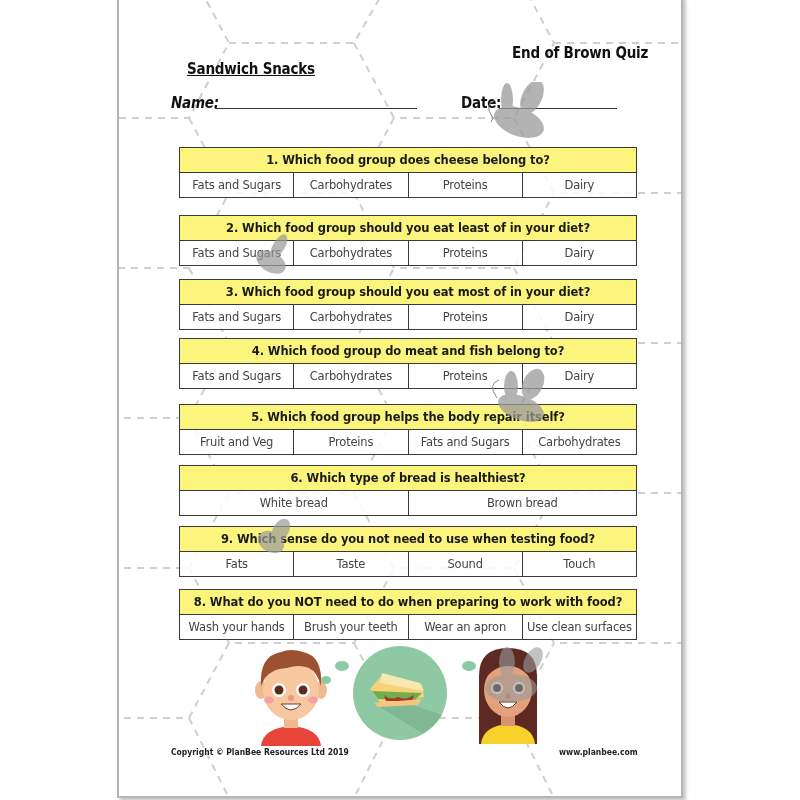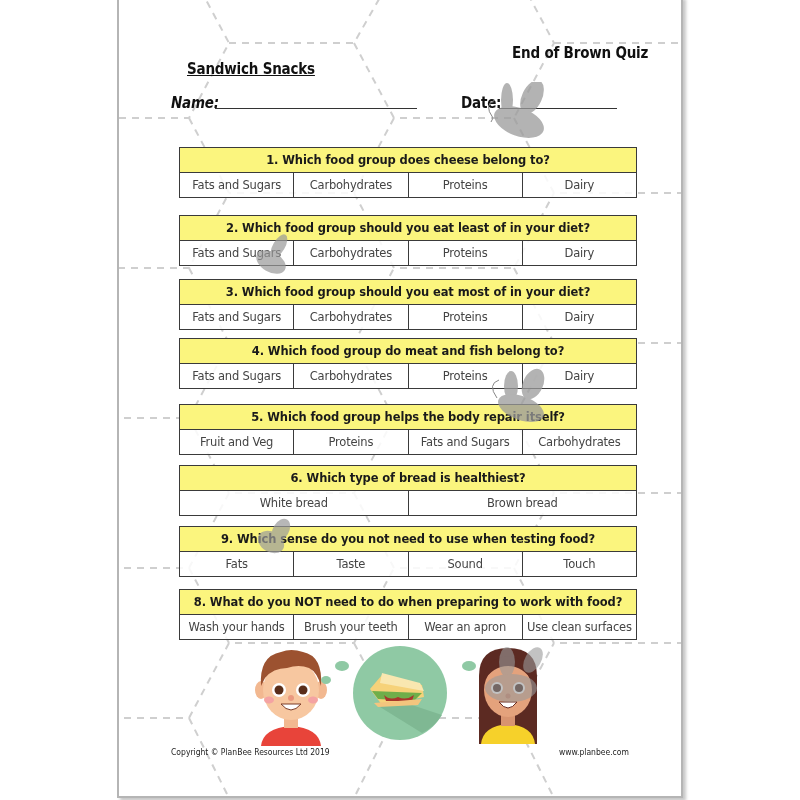--- a/index.html
+++ b/index.html
@@ -12,21 +12,21 @@
   }
   .bg-svg { position:absolute; left:0; top:0; width:566px; height:800px; pointer-events:none; }
   .hdr { position:absolute; font-family:"DejaVu Sans Condensed","DejaVu Sans", sans-serif; font-weight:bold; font-size:15px; color:#111; letter-spacing:-0.2px; }
   .line { position:absolute; border-bottom:1.5px solid #333; height:0; }
   .quiz { position:absolute; left:53px; width:458px; }
   .q { position:absolute; left:0; width:456px; border:1.5px solid #3a3a3a; background:transparent;margin-left:7px; }
   .q .qh { height:24px; line-height:24px; background:#fbf57e; text-align:center; font-weight:bold; font-size:11.5px; color:#1a1a1a; border-bottom:1.5px solid #3a3a3a; font-family:"DejaVu Sans", sans-serif; letter-spacing:-0.1px; }
   .q .ans { display:flex; height:24px; background:rgba(255,255,255,0.85);align-items:center; }
   .q .ans span { flex:1; text-align:center; line-height:24px; font-size:11.5px; color:#444; border-left:1.5px solid #3a3a3a; white-space:nowrap; font-family:"DejaVu Sans", sans-serif; letter-spacing:-0.2px; }
   .q .ans span:first-child { border-left:none; }
-  .footer { position:absolute; font-family:"DejaVu Sans Condensed","DejaVu Sans", sans-serif; font-weight:normal; font-size:8.5px; color:#222; }
+  .footer { position:absolute; font-family:"DejaVu Sans Condensed","DejaVu Sans", sans-serif; font-weight:bold; font-size:8.5px; color:#222; }
   .bee { position:absolute; pointer-events:none; }
 </style>
 </head>
 <body>
 
 <div class="page">
 
   <svg class="bg-svg" viewBox="0 0 566 800">
     <g stroke="#cfcfcf" stroke-width="2" stroke-dasharray="7,6" fill="none">
       <path d="M0,120 L70,120 L110,45 L70,-30"></path>

